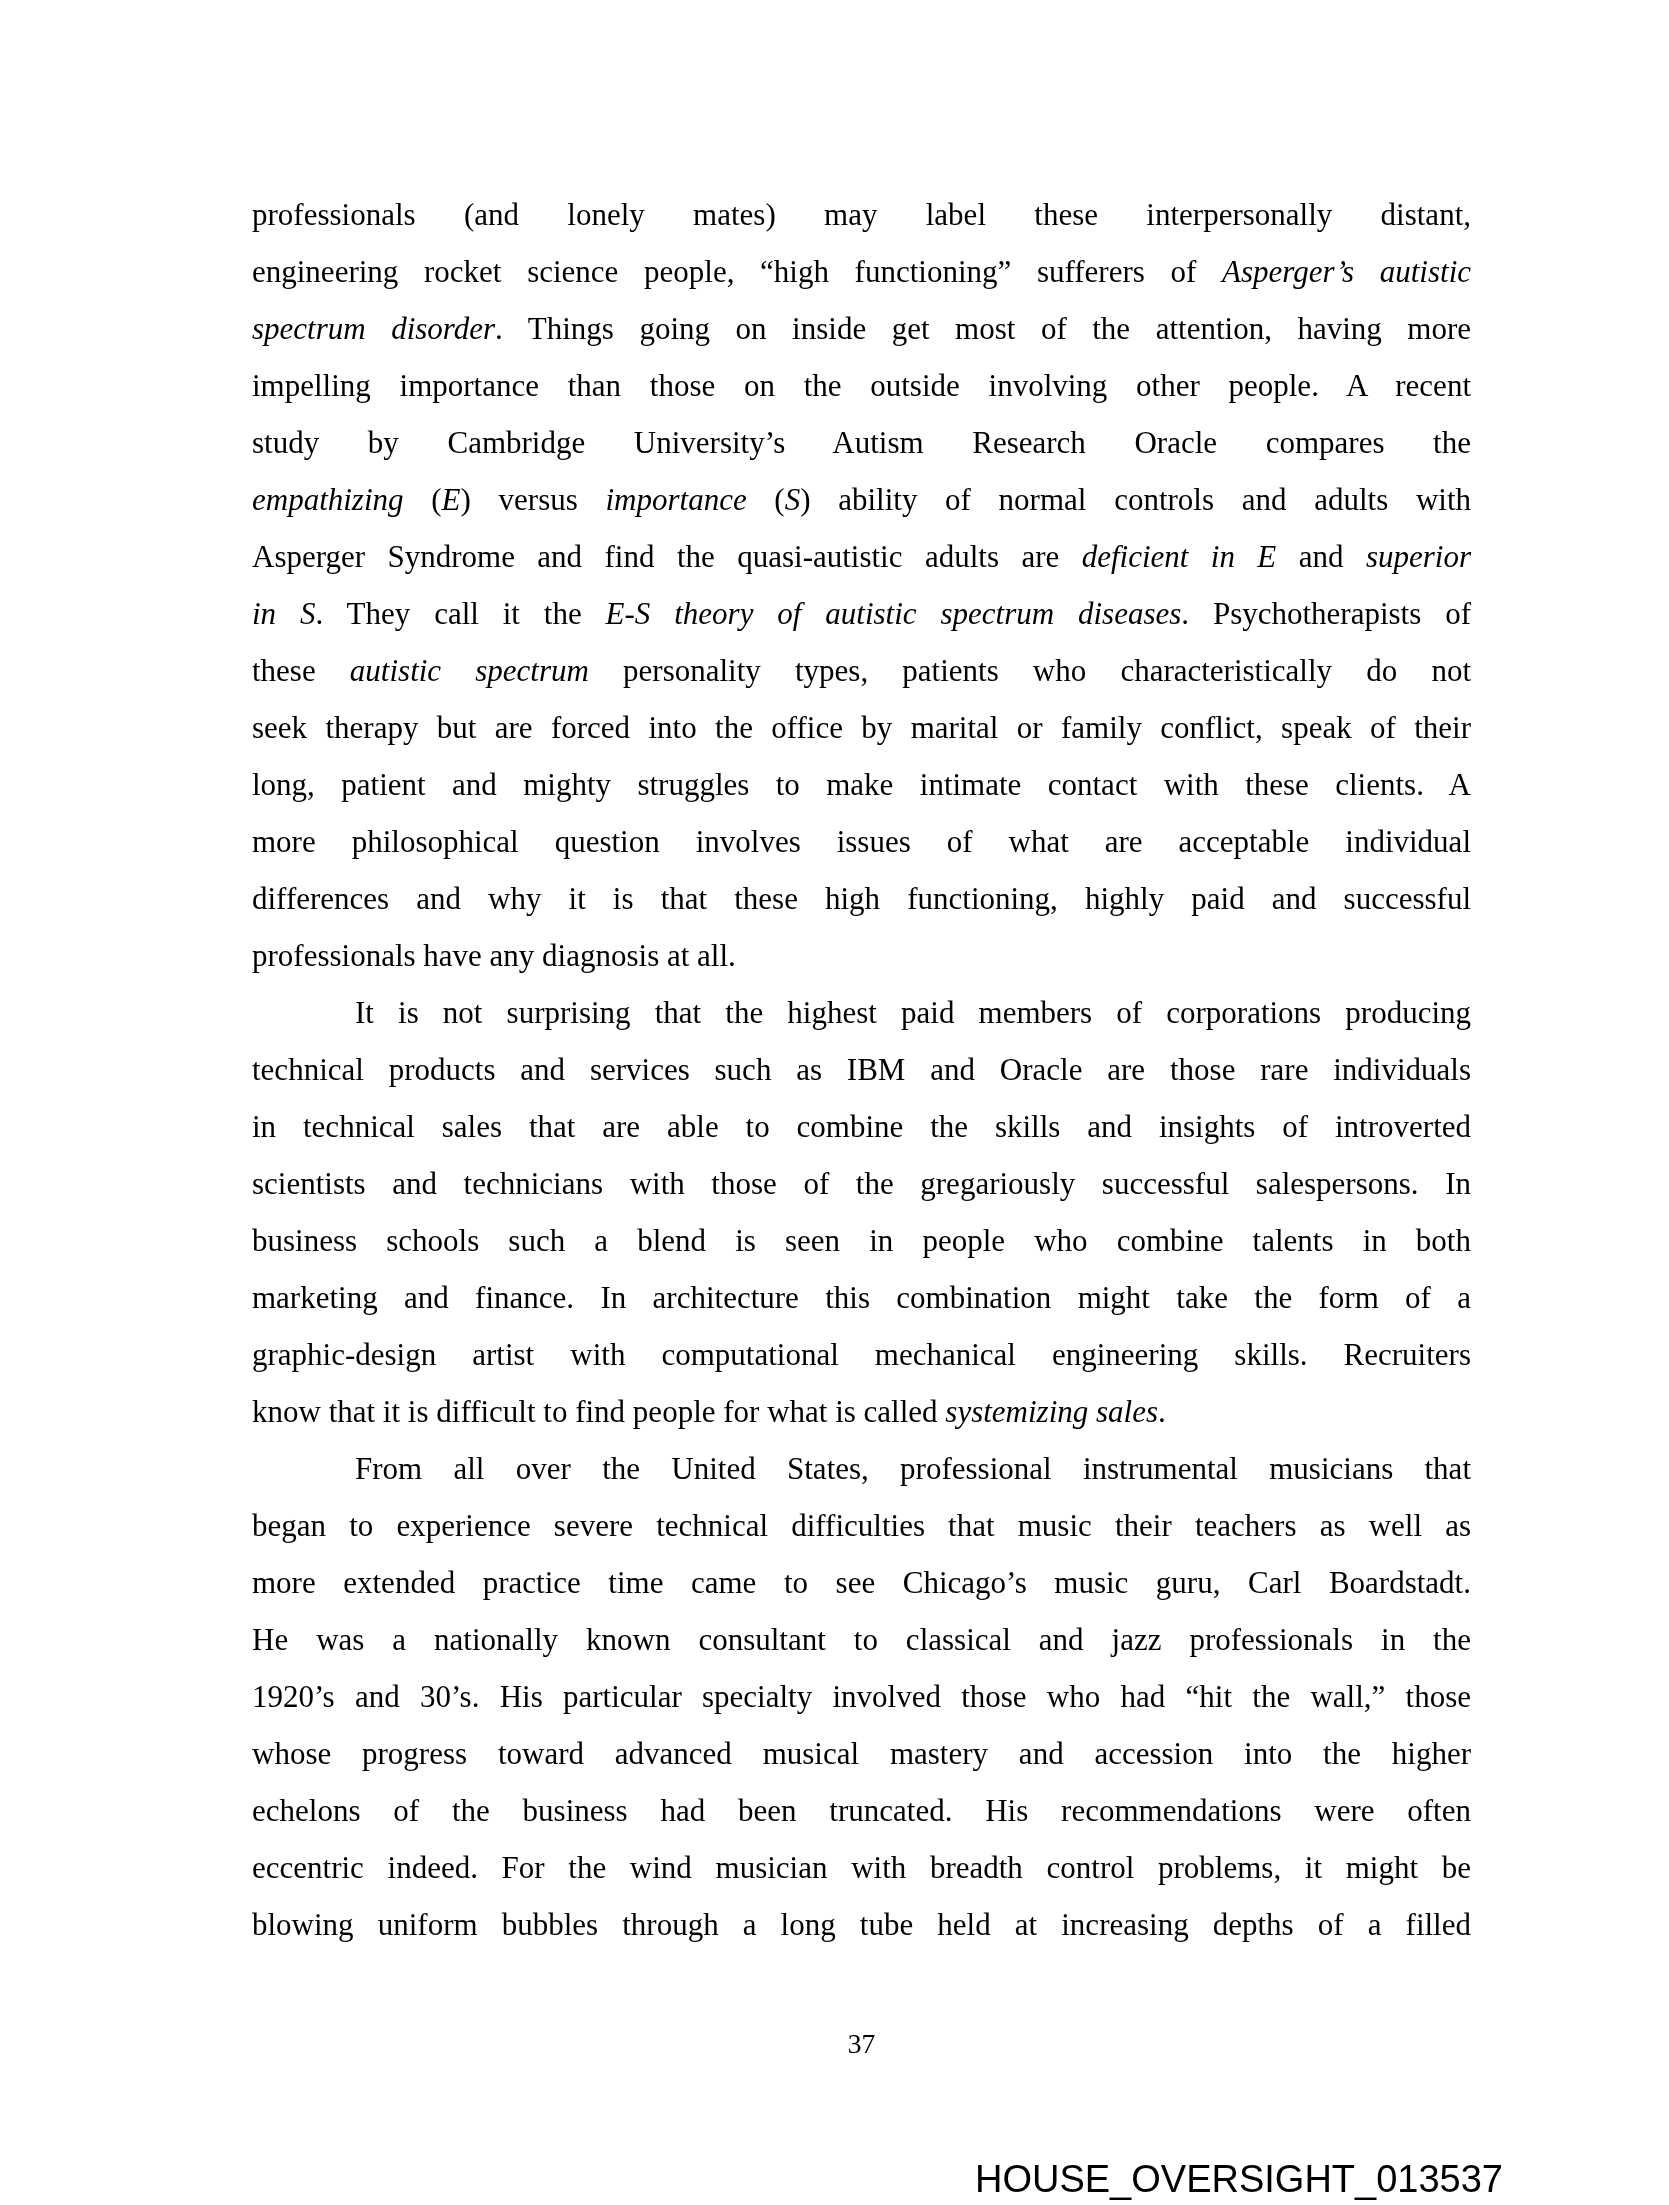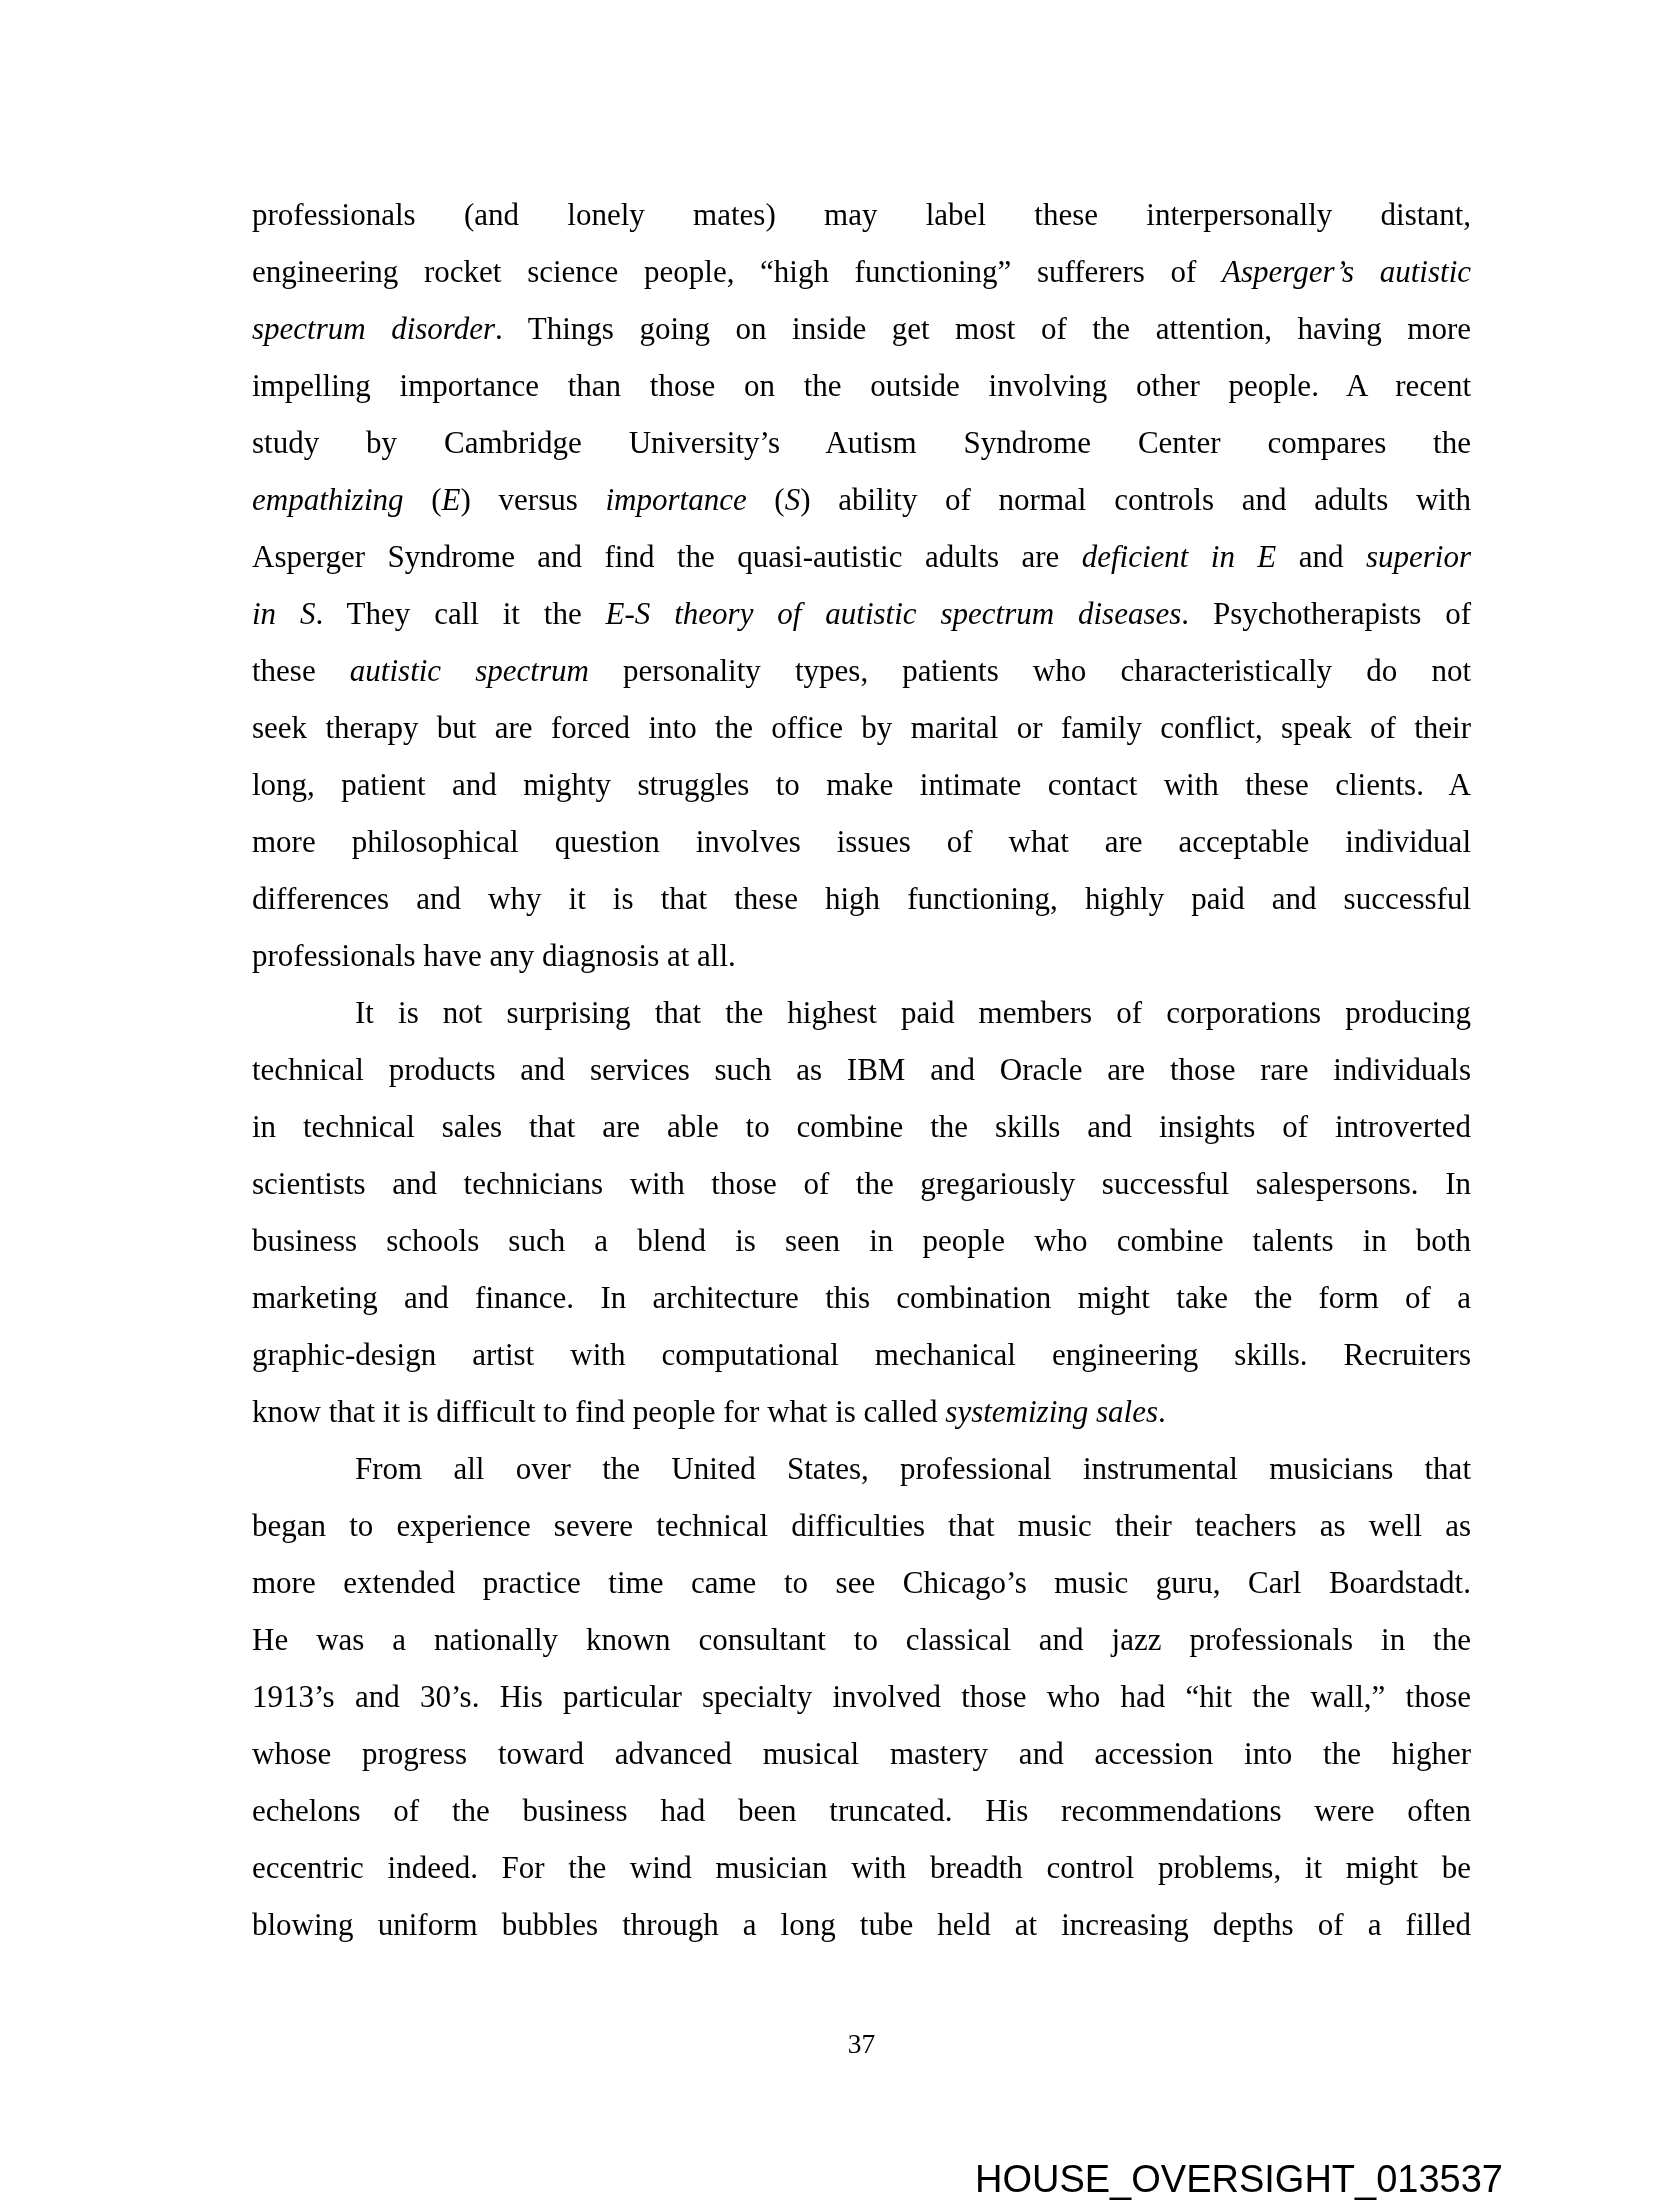--- a/index.html
+++ b/index.html
@@ -49,21 +49,21 @@
 </head>
 <body>
 
 <div class="page">
   <div class="body-text" id="body-text">
       <div>
         <div class="line" style="white-space: normal; height: 57px;"><span>professionals (and lonely mates) may label these interpersonally distant,</span></div>
         <div class="line" style="white-space: normal; height: 57px;"><span>engineering rocket science people, “high functioning” sufferers of </span><span class="it">Asperger’s autistic</span></div>
         <div class="line" style="white-space: normal; height: 57px;"><span class="it">spectrum disorder</span><span>. Things going on inside get most of the attention, having more</span></div>
         <div class="line" style="white-space: normal; height: 57px;"><span>impelling importance than those on the outside involving other people. A recent</span></div>
-        <div class="line" style="white-space: normal; height: 57px;"><span>study by Cambridge University’s Autism Syndrome Center compares the</span></div>
+        <div class="line" style="white-space: normal; height: 57px;"><span>study by Cambridge University’s Autism Research Oracle compares the</span></div>
         <div class="line" style="white-space: normal; height: 57px;"><span class="it">empathizing</span><span> (</span><span class="it">E</span><span>) versus </span><span class="it">importance</span><span> (</span><span class="it">S</span><span>) ability of normal controls and adults with</span></div>
         <div class="line" style="white-space: normal; height: 57px;"><span>Asperger Syndrome and find the quasi-autistic adults are </span><span class="it">deficient in E</span><span> and </span><span class="it">superior</span></div>
         <div class="line" style="white-space: normal; height: 57px;"><span class="it">in S</span><span>. They call it the </span><span class="it">E-S theory of autistic spectrum diseases</span><span>. Psychotherapists of</span></div>
         <div class="line" style="white-space: normal; height: 57px;"><span>these </span><span class="it">autistic spectrum</span><span> personality types, patients who characteristically do not</span></div>
         <div class="line" style="white-space: normal; height: 57px;"><span>seek therapy but are forced into the office by marital or family conflict, speak of their</span></div>
         <div class="line" style="white-space: normal; height: 57px;"><span>long, patient and mighty struggles to make intimate contact with these clients. A</span></div>
         <div class="line" style="white-space: normal; height: 57px;"><span>more philosophical question involves issues of what are acceptable individual</span></div>
         <div class="line" style="white-space: normal; height: 57px;"><span>differences and why it is that these high functioning, highly paid and successful</span></div>
         <div class="line last" style="white-space: normal; height: 57px;"><span>professionals have any diagnosis at all.</span></div>
       </div>
@@ -75,21 +75,21 @@
         <div class="line" style="white-space: normal; height: 57px;"><span>business schools such a blend is seen in people who combine talents in both</span></div>
         <div class="line" style="white-space: normal; height: 57px;"><span>marketing and finance. In architecture this combination might take the form of a</span></div>
         <div class="line" style="white-space: normal; height: 57px;"><span>graphic-design artist with computational mechanical engineering skills. Recruiters</span></div>
         <div class="line last" style="white-space: normal; height: 57px;"><span>know that it is difficult to find people for what is called </span><span class="it">systemizing sales</span><span>.</span></div>
       </div>
       <div>
         <div class="line indent" style="white-space: normal; height: 57px;"><span>From all over the United States, professional instrumental musicians that</span></div>
         <div class="line" style="white-space: normal; height: 57px;"><span>began to experience severe technical difficulties that music their teachers as well as</span></div>
         <div class="line" style="white-space: normal; height: 57px;"><span>more extended practice time came to see Chicago’s music guru, Carl Boardstadt.</span></div>
         <div class="line" style="white-space: normal; height: 57px;"><span>He was a nationally known consultant to classical and jazz professionals in the</span></div>
-        <div class="line" style="white-space: normal; height: 57px;"><span>1913’s and 30’s. His particular specialty involved those who had “hit the wall,” those</span></div>
+        <div class="line" style="white-space: normal; height: 57px;"><span>1920’s and 30’s. His particular specialty involved those who had “hit the wall,” those</span></div>
         <div class="line" style="white-space: normal; height: 57px;"><span>whose progress toward advanced musical mastery and accession into the higher</span></div>
         <div class="line" style="white-space: normal; height: 57px;"><span>echelons of the business had been truncated. His recommendations were often</span></div>
         <div class="line" style="white-space: normal; height: 57px;"><span>eccentric indeed. For the wind musician with breadth control problems, it might be</span></div>
         <div class="line" style="white-space: normal; height: 57px;"><span>blowing uniform bubbles through a long tube held at increasing depths of a filled</span></div>
       </div>
     </div>
   <div class="page-number"><span>37</span></div>
   <div class="bates">HOUSE_OVERSIGHT_013537</div>
 </div>
 

